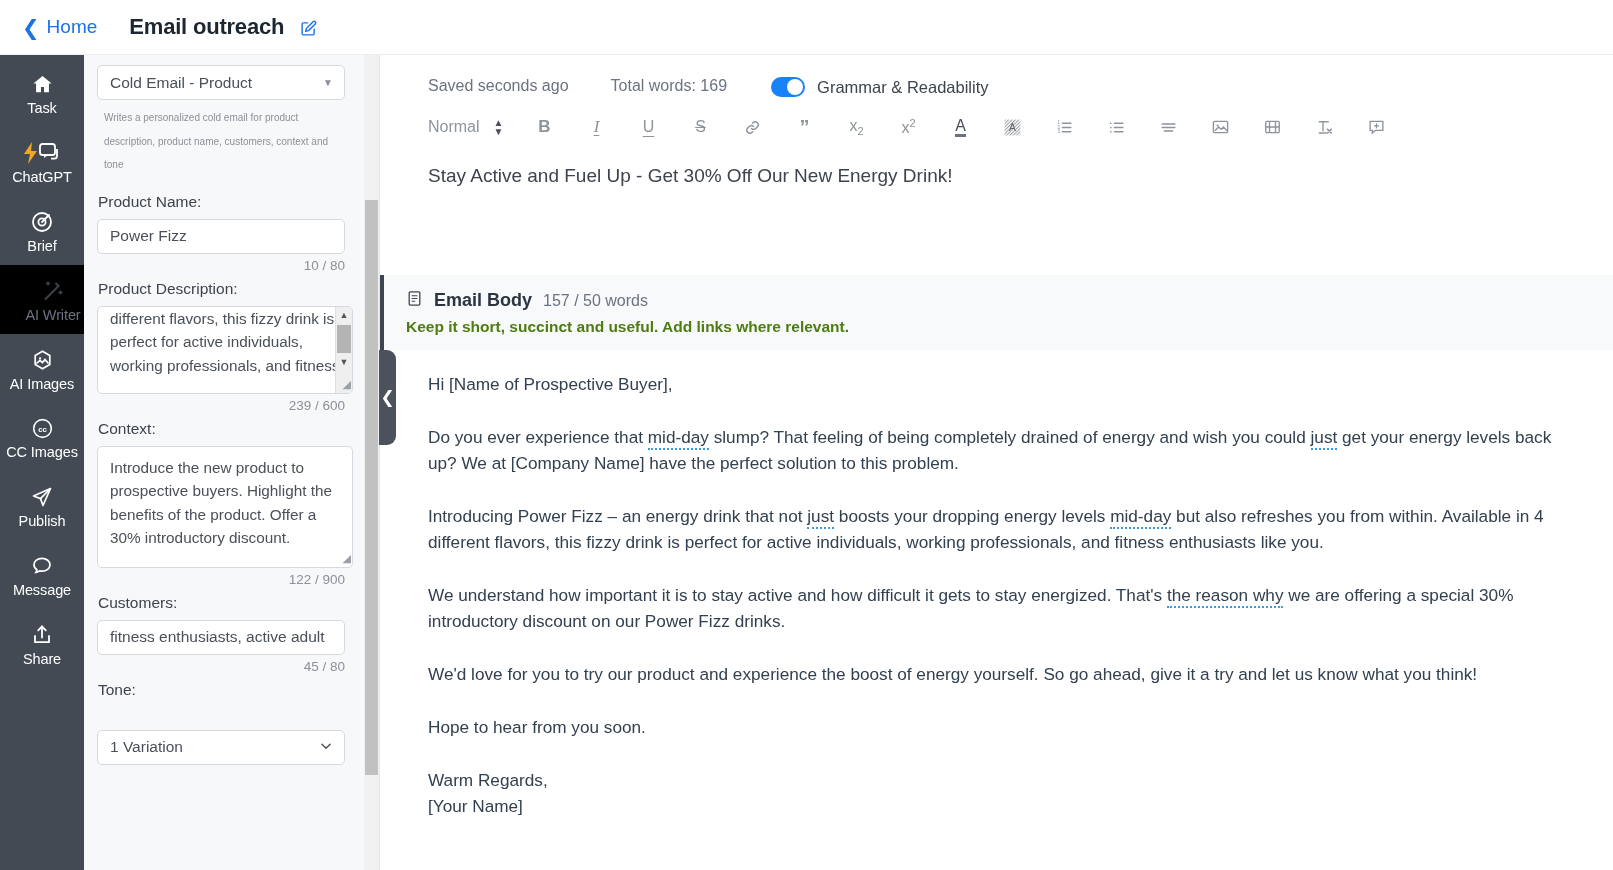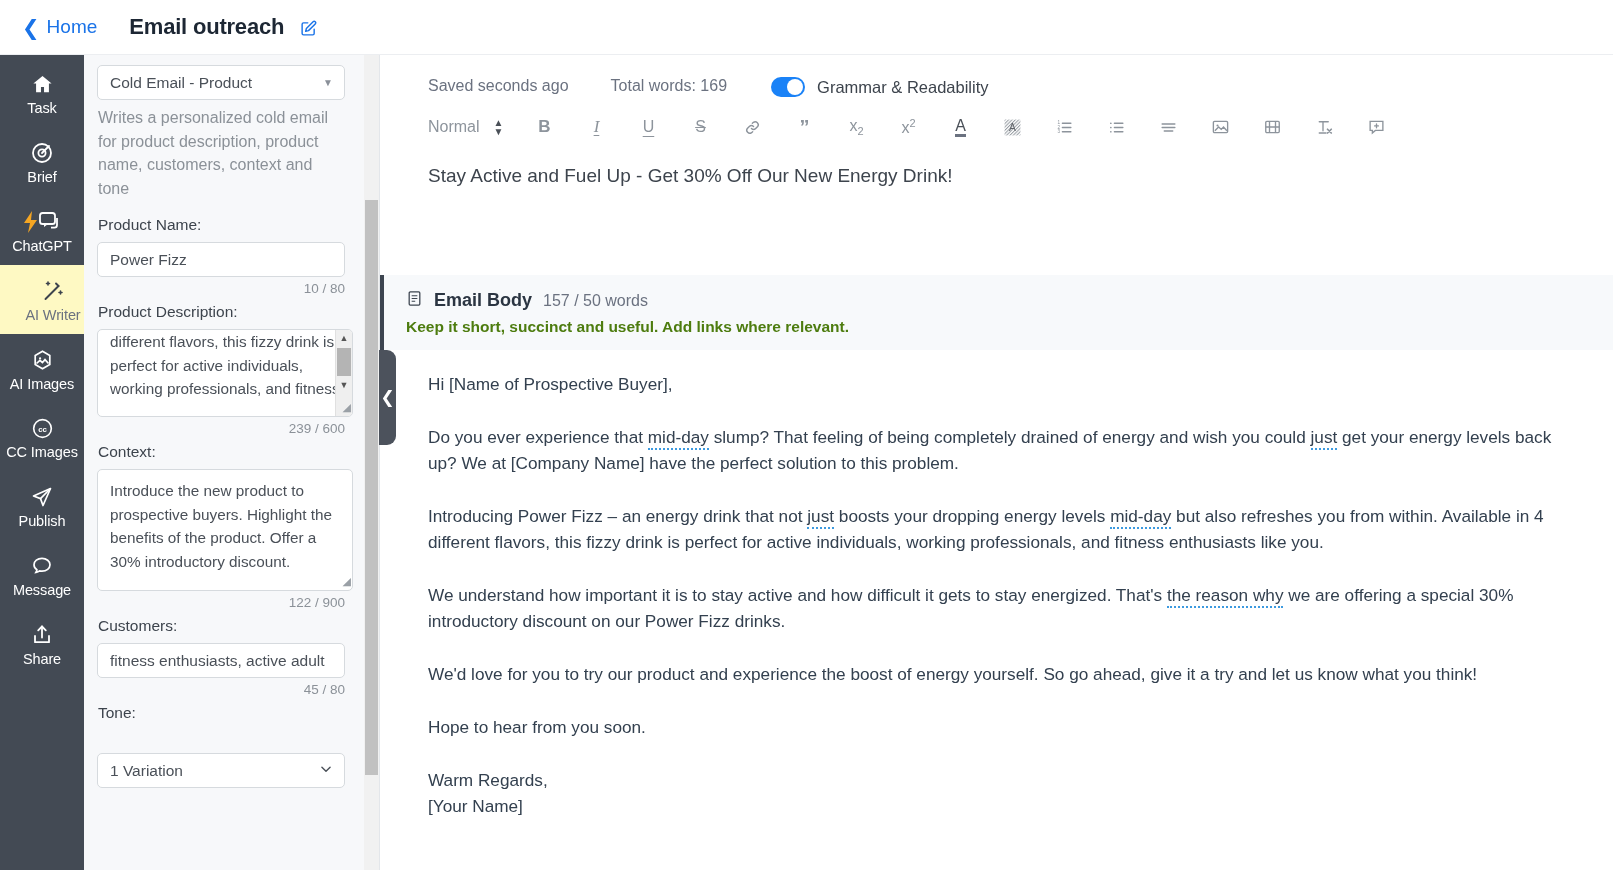--- a/index.html
+++ b/index.html
@@ -41,21 +41,21 @@
     width: 84px; background: #434a54; flex: none;
     display: flex; flex-direction: column; align-items: stretch;
     padding-top: 4px;
   }
   .rail-item {
     display: flex; flex-direction: column; align-items: center; justify-content: center;
     gap: 4px; padding: 14px 2px 11px; cursor: pointer;
     color: #ffffff;
   }
   .rail-item .rail-label { font-size: 14.5px; letter-spacing: -0.1px; }
-  .rail-item.active { background: #fef9c3; color: #6b7280; padding-left: 24px; }
+  .rail-item.active { background: #000000; color: #6b7280; padding-left: 24px; }
   .rail-item svg { display: block; }
 
   
   #form-panel {
     width: 296px; flex: none; background: #f7f8fa;
     position: relative; overflow: hidden;
     border-right: 1px solid #e3e6ea;
   }
   #form-inner { padding: 0 26px 0 13px; position: absolute; top: -22px; left: 0; right: 0; }
   .f-label { font-size: 15.5px; color: #3d444d; margin: 0 0 8px 1px; }
@@ -66,21 +66,21 @@
     padding: 0 32px 0 12px;
     display: flex; align-items: center;
     position: relative; cursor: pointer;
     font-family: "Liberation Sans", sans-serif;
     white-space: nowrap; overflow: hidden;
   }
   .f-select .caret {
     position: absolute; right: 11px; top: 50%; transform: translateY(-50%);
     color: #8a9099; font-size: 10px; line-height: 1;
   }
-  .f-desc { font-size: 16px; color: #8b9198; line-height: 23.5px; margin: 6px 0 16px 1px; width: 240px;}
+  .f-desc { font-size: 10px; color: #8b9198; line-height: 23.5px; margin: 6px 0 16px 7px; width: 240px;}
   .counter { font-size: 13.5px; color: #8b9198; text-align: right; width: 248px; margin: 4px 0 7px 0; }
   .f-textarea {
     width: 256px; background: #fff; border: 1px solid #d6dade; border-radius: 5px;
     font-size: 15.3px; color: #4a5058; line-height: 23.6px;
     padding: 9px 12px 6px 12px;
     position: relative; overflow: hidden;
   }
   .f-textarea.desc { height: 88px; padding-top: 0; }
   .f-textarea.ctx { height: 122px; }
   .ta-scroll {
@@ -198,39 +198,39 @@
       <span>
         <svg width="25" height="23" viewBox="0 0 24 24" fill="#fff">
             <path d="M12 3 2.5 11h2.8v9h5.1v-5.4h3.2V20h5.1v-9h2.8z"></path>
           </svg>
       </span>
       <span class="rail-label">Task</span>
     </div>
 
     <div class="rail-item">
       <span>
-        <svg width="24" height="24" viewBox="0 0 24 24" fill="none" stroke="#fff" stroke-width="1.8">
-          <circle cx="12" cy="12" r="9"></circle>
-            <circle cx="12" cy="12" r="3.6"></circle>
-          <path d="M12 12 19 5" stroke-linecap="round"></path>
-        </svg>
-      </span>
-      <span class="rail-label">Brief</span>
-    </div>
-
-    <div class="rail-item">
-      <span>
         <svg width="42" height="24" viewBox="0 0 42 24">
           <path d="M11 1 3 13h6l-2 10 9-13H10z" fill="#f5a623"></path>
           <rect x="19" y="3" width="15" height="11" rx="2.6" fill="none" stroke="#fff" stroke-width="1.8"></rect>
           <path d="M23 14v3l4-3" fill="#fff"></path>
           <path d="M36 8v7a2.6 2.6 0 0 1-2.6 2.6H30" fill="none" stroke="#fff" stroke-width="1.8"></path>
         </svg>
       </span>
       <span class="rail-label">ChatGPT</span>
+    </div>
+
+    <div class="rail-item">
+      <span>
+        <svg width="24" height="24" viewBox="0 0 24 24" fill="none" stroke="#fff" stroke-width="1.8">
+          <circle cx="12" cy="12" r="9"></circle>
+            <circle cx="12" cy="12" r="3.6"></circle>
+          <path d="M12 12 19 5" stroke-linecap="round"></path>
+        </svg>
+      </span>
+      <span class="rail-label">Brief</span>
     </div>
 
     <div class="rail-item active">
       <span>
         <svg width="25" height="24" viewBox="0 0 24 24" fill="none" stroke="#3d444d" stroke-width="1.9" stroke-linecap="round">
           <path d="M4 20 17 7"></path>
             <path d="M14.5 4.5 17 7"></path>
           <path d="M6.5 3v3M5 4.5h3M19 12v3M17.5 13.5h3" stroke-width="1.6"></path>
         </svg>
       </span>

